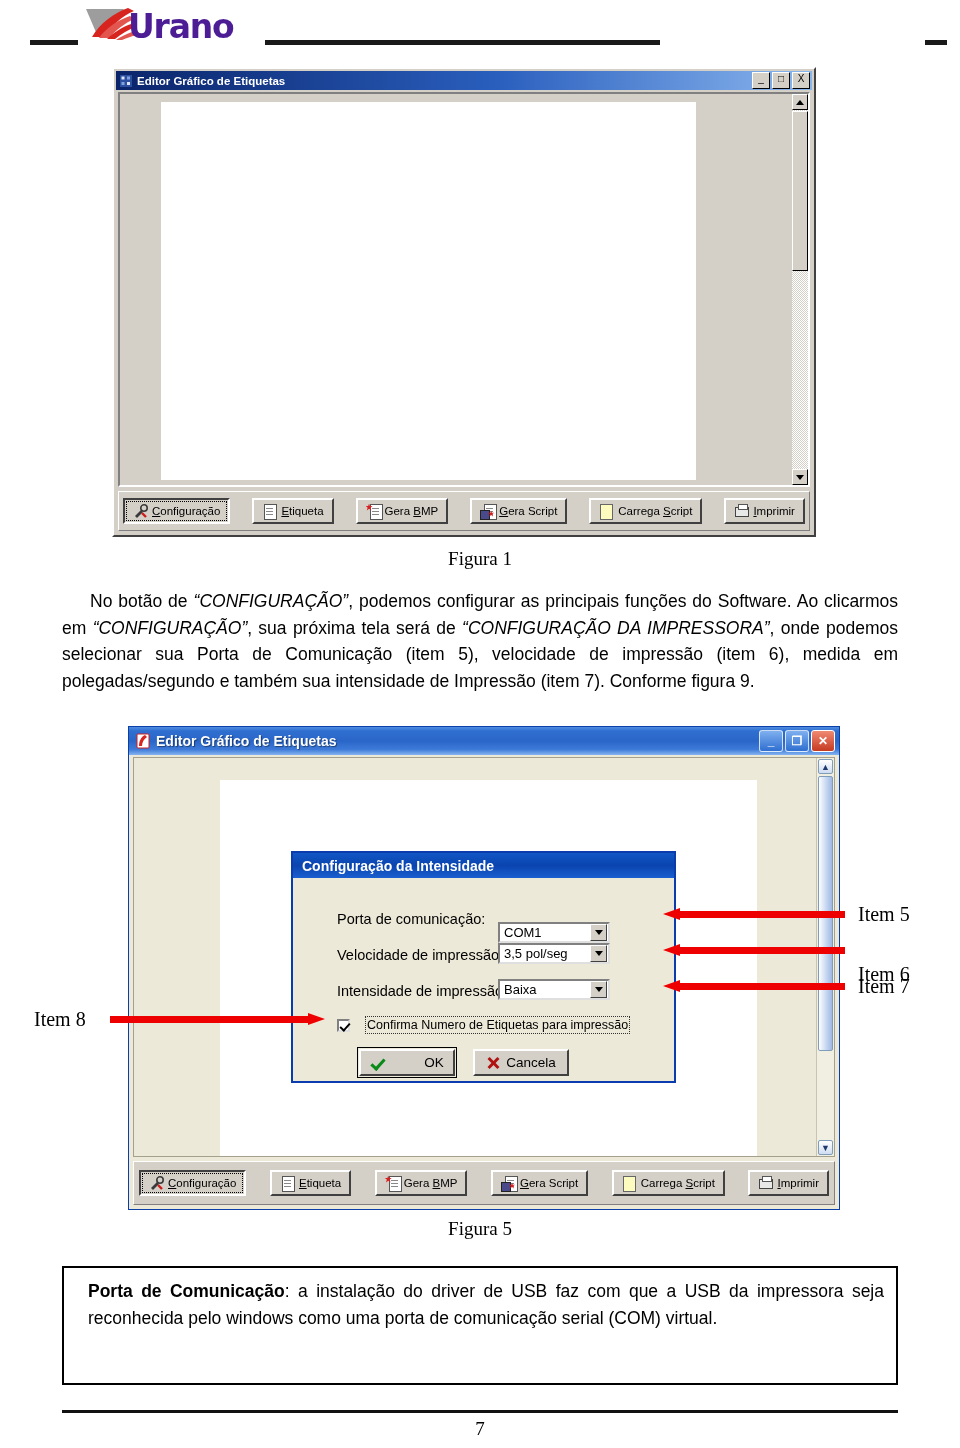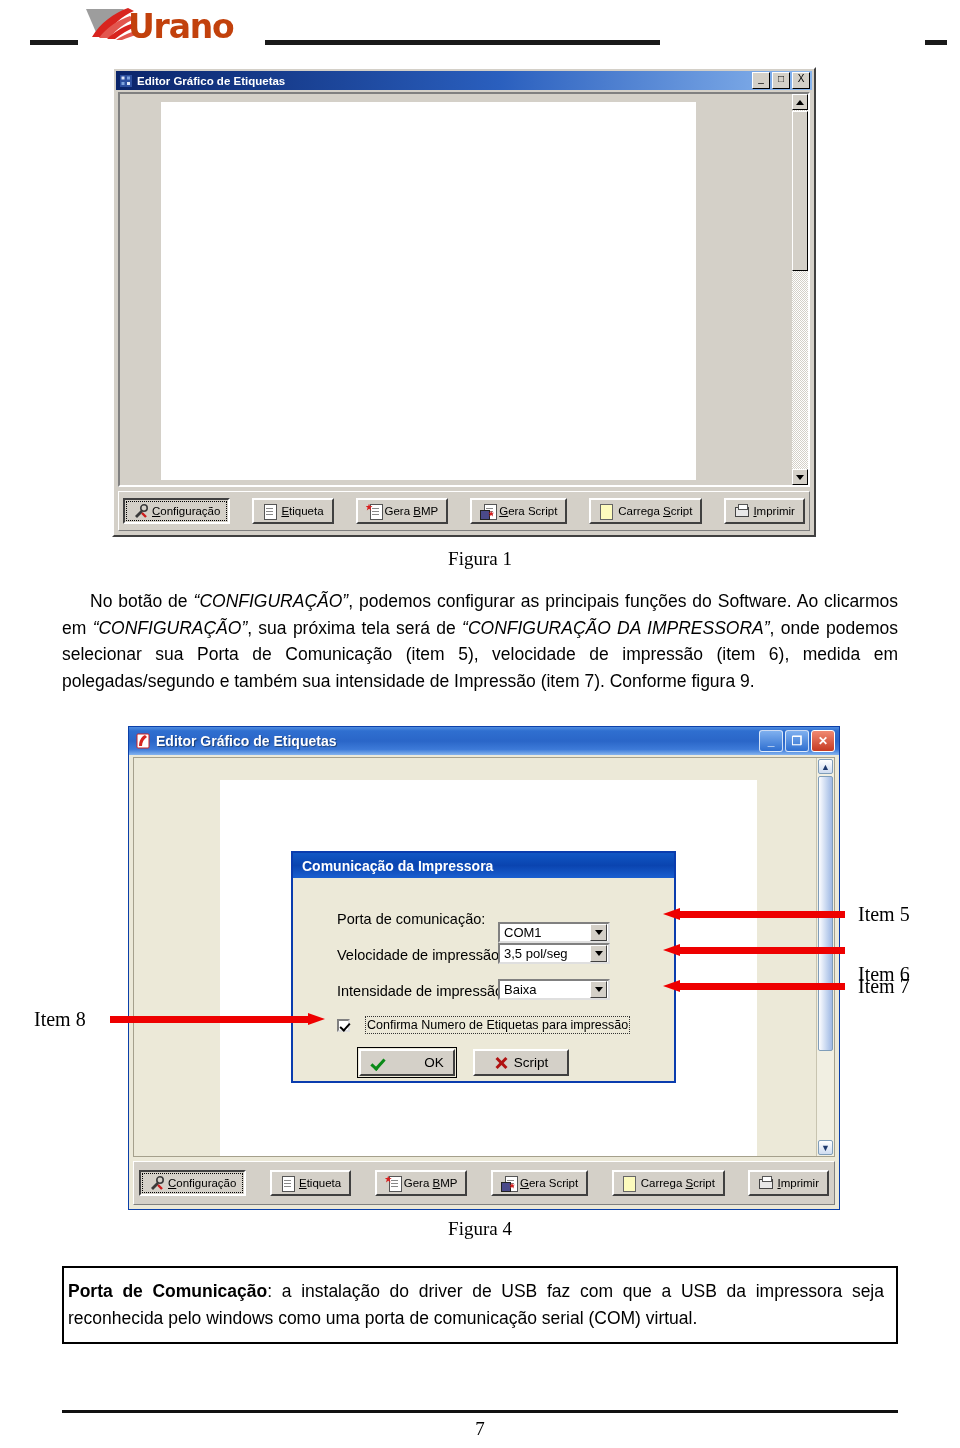--- a/index.html
+++ b/index.html
@@ -14,21 +14,21 @@
   .hdr{position:absolute;left:0;top:0;width:960px;height:60px;}
   .hdr-rule{position:absolute;height:5px;background:#1a1a1a;}
   .hdr-rule.l1{left:30px;top:40px;width:48px;}
   .hdr-rule.l2{left:265px;top:40px;width:395px;}
   .hdr-rule.l3{left:925px;top:40px;width:22px;}
   .logo{position:absolute;left:84px;top:6px;width:190px;height:44px;}
   .logo-swoosh{position:absolute;left:0;top:1px;width:58px;height:38px;}
   .logo-text{
     position:absolute;left:44px;top:0px;
     font-family:"DejaVu Sans",sans-serif;
-    font-weight:bold;font-size:33px;color:#c2410c;
+    font-weight:bold;font-size:33px;color:#4c1d95;
     letter-spacing:-1.2px;line-height:42px;
   }
   .usecb{
     position:absolute;left:690px;top:4px;
     font-family:"Liberation Sans",sans-serif;
     font-weight:bold;font-style:italic;font-size:33px;color:#111;
     letter-spacing:-0.5px;
   }
 
   
@@ -226,22 +226,22 @@
   .arrow{position:absolute;height:13px;}
   .arrow .shaft{position:absolute;top:3px;height:7px;background:#ee0000;}
   .arrow .headL{position:absolute;left:0;top:0;width:0;height:0;
     border-top:6.5px solid transparent;border-bottom:6.5px solid transparent;border-right:17px solid #ee0000;}
   .arrow .headR{position:absolute;right:0;top:0;width:0;height:0;
     border-top:6.5px solid transparent;border-bottom:6.5px solid transparent;border-left:17px solid #ee0000;}
   .itemlbl{position:absolute;font-family:"Liberation Serif",serif;font-size:20px;color:#000;white-space:nowrap;}
 
   
   .notebox{
-    position:absolute;left:62px;top:1266px;width:836px;height:78px;
-    border:2px solid #000;box-sizing:border-box;padding:10px 12px 0 4px;
+    position:absolute;left:62px;top:1266px;width:836px;height:119px;
+    border:2px solid #000;box-sizing:border-box;padding:10px 12px 0 24px;
   }
   .notetxt{font-family:"Liberation Sans",sans-serif;font-size:17.5px;
     color:#000;text-align:justify;line-height:26.5px;}
   .notetxt b{font-weight:bold;}
   .footrule{position:absolute;left:62px;top:1410px;width:836px;height:3px;background:#111;}
   .pagenum{position:absolute;left:0;top:1418px;width:960px;text-align:center;
     font-family:"Liberation Serif",serif;font-size:19px;color:#000;}
 </style>
 </head>
 <body>
@@ -431,21 +431,21 @@
         <span class="ic">
             <i class="ic-prn"></i>
           </span>
         <span><u>I</u><span>mprimir</span></span>
       </div>
     </div>
   </div>
 
   <div class="dlg">
     <div class="dlg-tb">
-      <span class="dlg-title">Comunicação da Impressora</span>
+      <span class="dlg-title">Configuração da Intensidade</span>
     </div>
     <div class="dlg-body">
 
       <div class="row" style="left:44px;top:33px;">
         <span class="row-lbl">Porta de comunicação:</span>
       </div>
       <div class="combo" style="left:205px;top:44px;width:112px;">
         <span class="combo-val">COM1</span>
         <span class="combo-btn">
             <i class="tri d"></i>
@@ -476,21 +476,21 @@
         <span class="chk"></span>
         <span class="chklbl">Confirma Numero de Etiquetas para impressão</span>
       </div>
 
       <div class="dbtn def" style="left:66px;top:171px;">
         <span class="chkmark"></span>
         <span>OK</span>
       </div>
       <div class="dbtn" style="left:180px;top:171px;">
         <span class="xmark"></span>
-        <span>Script</span>
+        <span>Cancela</span>
       </div>
     </div>
   </div>
 
   <div class="arrow" style="left:663px;top:908px;width:182px;">
     <div class="headL"></div>
       <div class="shaft" style="left:16px;right:0;"></div>
   </div>
   <div class="itemlbl" style="left:858px;top:903px;">Item 5</div>
 
@@ -505,21 +505,21 @@
       <div class="shaft" style="left:16px;right:0;"></div>
   </div>
   <div class="itemlbl" style="left:858px;top:975px;">Item 7</div>
 
   <div class="arrow" style="left:110px;top:1013px;width:215px;">
     <div class="shaft" style="left:0;right:16px;"></div>
       <div class="headR"></div>
   </div>
   <div class="itemlbl" style="left:34px;top:1008px;">Item 8</div>
 
-  <div class="cap" style="top:1218px;">Figura 4</div>
+  <div class="cap" style="top:1218px;">Figura 5</div>
 
   <div class="notebox">
     <div class="notetxt">
       <span class="ind"></span><b>Porta de Comunicação</b><span>: a instalação do driver de USB faz com que a USB da impressora seja reconhecida pelo windows como uma porta de comunicação serial (COM) virtual.</span>
     </div>
   </div>
 
   <div class="footrule"></div>
   <div class="pagenum">7</div>
 

